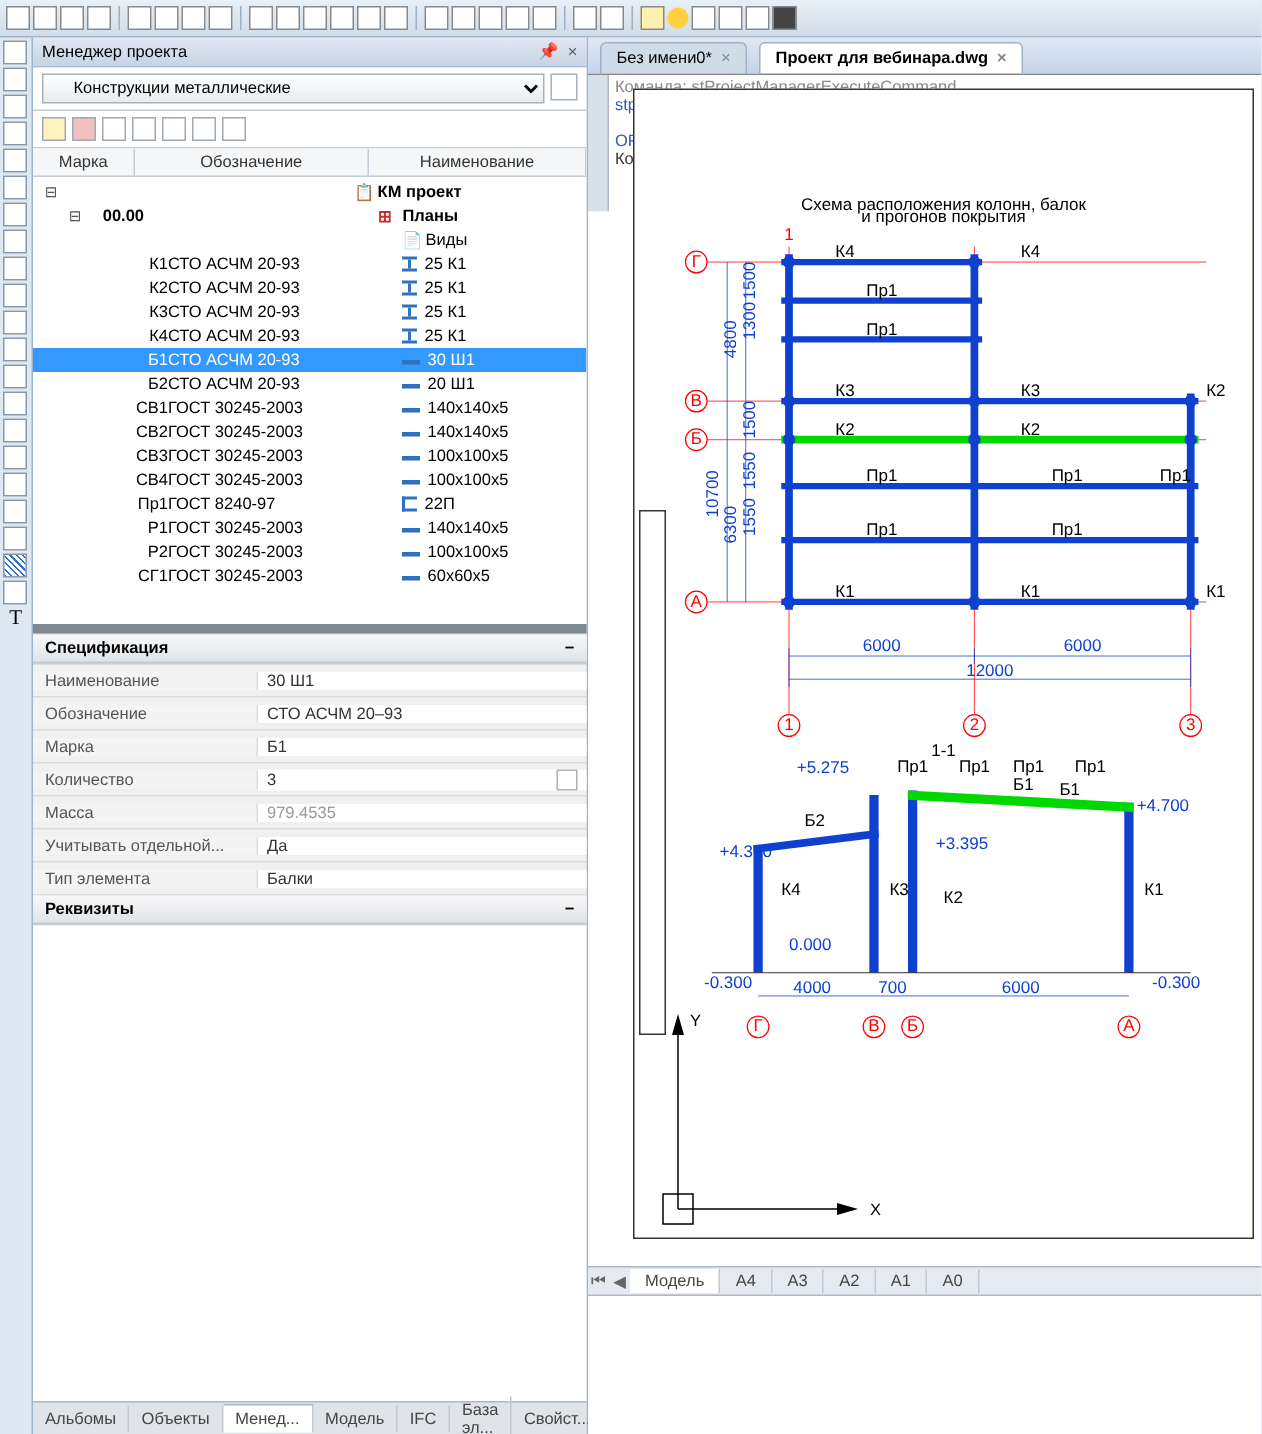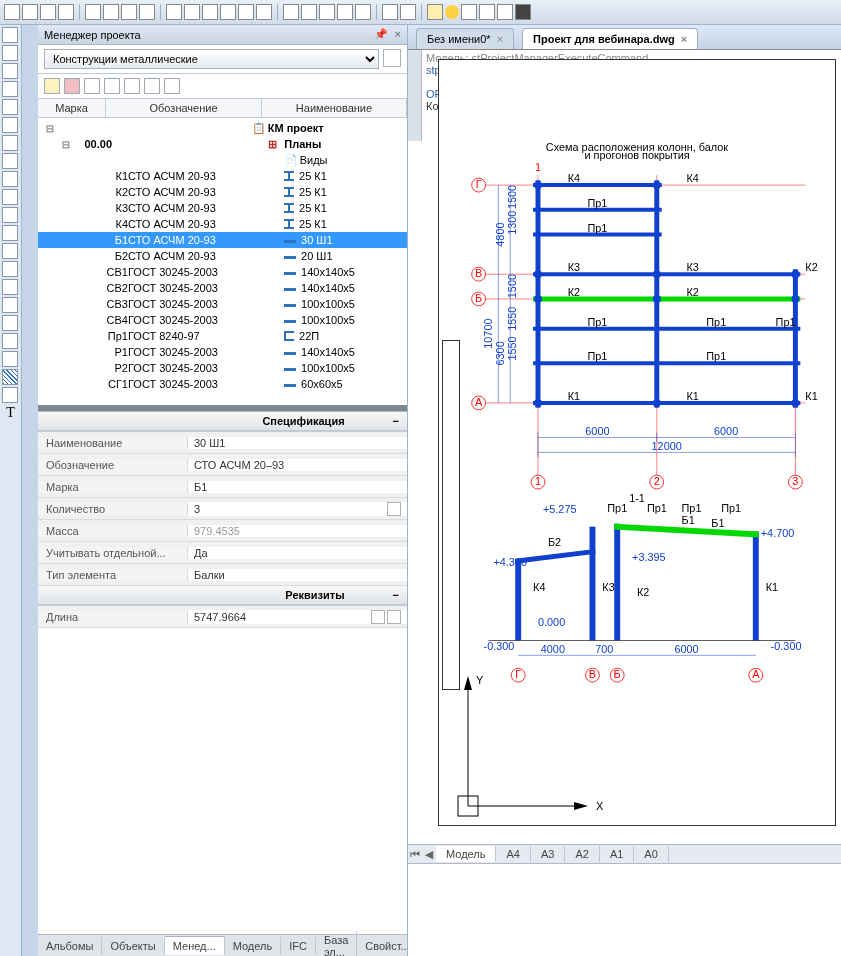--- a/index.html
+++ b/index.html
@@ -4,25 +4,25 @@
 <style>
 * { margin: 0; padding: 0; box-sizing: border-box; font-family: "Segoe UI", Tahoma, sans-serif; font-size: 11px; }
 body { width: 841px; height: 956px; background: #C6D6E8; overflow: hidden; display: flex; flex-direction: column; }
 .toolbar-rows { background: linear-gradient(#E8F0F8, #D0DCE8); border-bottom: 1px solid #9DB4CC; padding: 2px 4px; }
 .toolbar-rows .row { display: flex; gap: 2px; align-items: center; height: 20px; }
 .tb-icon { width: 16px; height: 16px; display: inline-block; border: 1px solid #888; background: #fff; }
 .tb-sep { width: 1px; height: 16px; background: #A0B0C0; margin: 0 3px; }
 .main-area { flex: 1; display: flex; overflow: hidden; }
 .left-toolbar { width: 22px; background: #DDE8F3; border-right: 1px solid #9DB4CC; display: flex; flex-direction: column; gap: 2px; padding: 2px; }
 .left-toolbar .ico { width: 16px; height: 16px; border: 1px solid #8898a8; background: #fff; }
-.panel { width: 370px; background: #E8EDF3; border-right: 1px solid #9DB4CC; display: flex; flex-direction: column; margin-left: 16px; }
+.panel { width: 370px; background: #E8EDF3; border-right: 1px solid #9DB4CC; display: flex; flex-direction: column; }
 .panel-header { background: linear-gradient(#E0E8F3, #C8D4E4); padding: 3px 6px; border-bottom: 1px solid #A8B8CC; display: flex; justify-content: space-between; align-items: center; font-size: 12px; }
 .panel-header .ctrls span { margin-left: 6px; color: #556; cursor: pointer; }
 .dropdown-row { display: flex; padding: 4px 6px; gap: 4px; background: #fff; border-bottom: 1px solid #C4CCD8; }
-.dropdown-row select { flex: 1; font-size: 11px; border: 1px solid #A8B0BC; padding: 2px 4px; background: linear-gradient(#fff,#E8ECF0); }
+.dropdown-row select { flex: 1; font-size: 11px; border: 1px solid #A8B0BC; padding: 2px 16px; background: linear-gradient(#fff,#E8ECF0); }
 .dropdown-row .wiz { width: 18px; height: 18px; border: 1px solid #A8B0BC; background: #fff; }
 .panel-toolbar { display: flex; gap: 4px; padding: 4px 6px; background: #fff; border-bottom: 1px solid #C4CCD8; }
 .panel-toolbar .ico { width: 16px; height: 16px; border: 1px solid #A0A8B4; }
 .tree-area { flex: 1; background: #fff; overflow: auto; }
 .tree-head { display: flex; background: #F4F6F8; border-bottom: 1px solid #C4CCD8; }
 .tree-head div { padding: 3px 4px; border-right: 1px solid #C4CCD8; font-size: 11px; color: #333; }
 .tree-rows { padding: 2px 0; }
 .tree-row { display: flex; align-items: center; height: 16px; padding: 0 2px; }
 .tree-row.level0 { padding-left: 6px; font-weight: bold; }
 .tree-row.level1 { padding-left: 22px; font-weight: bold; }
@@ -30,21 +30,21 @@
 .tree-row.selected { background: #3399FF; color: #fff; }
 .tree-row .exp { width: 12px; text-align: center; color: #555; font-size: 10px; font-weight: normal; }
 .tree-row .c-mark { width: 40px; text-align: right; }
 .tree-row .c-desig { width: 156px; }
 .tree-row .c-name-cell { display: flex; align-items: center; gap: 2px; }
 .ibeam { width: 10px; height: 10px; display: inline-block; border-top: 2px solid #3070C0; border-bottom: 2px solid #3070C0; position: relative; }
 .ibeam::before { content:""; position:absolute; left:4px; top:0; width:2px; height:100%; background:#3070C0; }
 .chan { width:10px; height:10px; display:inline-block; border:2px solid #3070C0; border-right:none;}
 .flat { width:12px;height:3px;display:inline-block;background:#3070C0;margin-top:3px;}
 .spec-area { background: #F0F0F0; border-top: 1px solid #B0B8C4; }
-.spec-header { background: linear-gradient(#F8F8F8,#E0E4E8); padding: 3px 8px; border-bottom: 1px solid #C0C8D0; display:flex; justify-content:flex-end; font-weight:bold; font-size: 12px; gap: 48px; }
+.spec-header { background: linear-gradient(#F8F8F8,#E0E4E8); padding: 3px 8px; border-bottom: 1px solid #C0C8D0; display:flex; justify-content:space-between; font-weight:bold; font-size: 12px; gap: 48px; }
 .spec-grid { border-top: 1px solid #C8CCD4; }
 .spec-grid .prow { display:flex; border-bottom:1px solid #D8DCE0; height: 22px; align-items:center; }
 .spec-grid .plabel { width: 150px; padding: 0 8px; background:#F4F4F4; border-right:1px solid #D8DCE0; color:#555; }
 .spec-grid .pval { flex:1; padding: 0 6px; background:#fff; color:#333; display:flex; justify-content:space-between; align-items:center; }
 .pval.dim { color:#999; }
 .edit-icn { width:14px;height:14px;border:1px solid #B0B0B0;background:#fff; }
 .bottom-tabs { background:#E0E4E8; border-top:1px solid #B0B8C4; display:flex; height:22px; align-items:center; }
 .bottom-tabs .btab { padding:3px 8px; border-right:1px solid #C0C8D0; color:#444; }
 .bottom-tabs .btab.active { background:#fff; border-top:1px solid #A8B4C8; }
 .viewport { flex:1; background:#fff; display:flex; flex-direction:column; position:relative; }
@@ -318,30 +318,20 @@
             <div class="pval ">
               <span>Балки</span>
             </div>
           </div>
         </div>
       <div class="spec-header">
           <span>Реквизиты</span>
           <span>−</span>
         </div>
       <div class="spec-grid" id="req-grid">
-          <div class="prow">
-            <div class="plabel">Длина</div>
-            <div class="pval ">
-              <span>5747.9664</span>
-              <span style="display:flex;gap:2px">
-                <span class="edit-icn"></span>
-                <span class="edit-icn"></span>
-              </span>
-            </div>
-          </div>
         </div>
     </div>
 
     <div style="flex:1;background:#fff"></div>
     <div class="bottom-tabs" id="bottom-tabs">
         <div class="btab">Альбомы</div>
         <div class="btab">Объекты</div>
         <div class="btab active">Менед...</div>
         <div class="btab">Модель</div>
         <div class="btab">IFC</div>
@@ -565,21 +555,21 @@
           <div class="mtab">А4</div>
           <div class="mtab">А3</div>
           <div class="mtab">А2</div>
           <div class="mtab">А1</div>
           <div class="mtab">А0</div>
         </div>
 
       <div class="cmdline">
         <div class="gutter"></div>
         <div class="cmdtext">
-          <div>Модель: stProjectManagerExecuteCommand</div>
+          <div>Команда: stProjectManagerExecuteCommand</div>
           <div><span class="blue">stprojectmanagerexecutecommand - stprojectmanagerexecutecomma</span></div>
           <div>&nbsp;</div>
           <div><span class="blue">OPEN</span>,<span class="blue">ИМПОРТА</span>,<span class="blue">ОТКРЫТЬ</span>,<span class="blue">УРЛОТКРОЙ</span><span> - Открыть...</span></div>
           <div class="cmdlabel">Команда:</div>
         </div>
       </div>
     </div>
   </div>
 </div>
 

